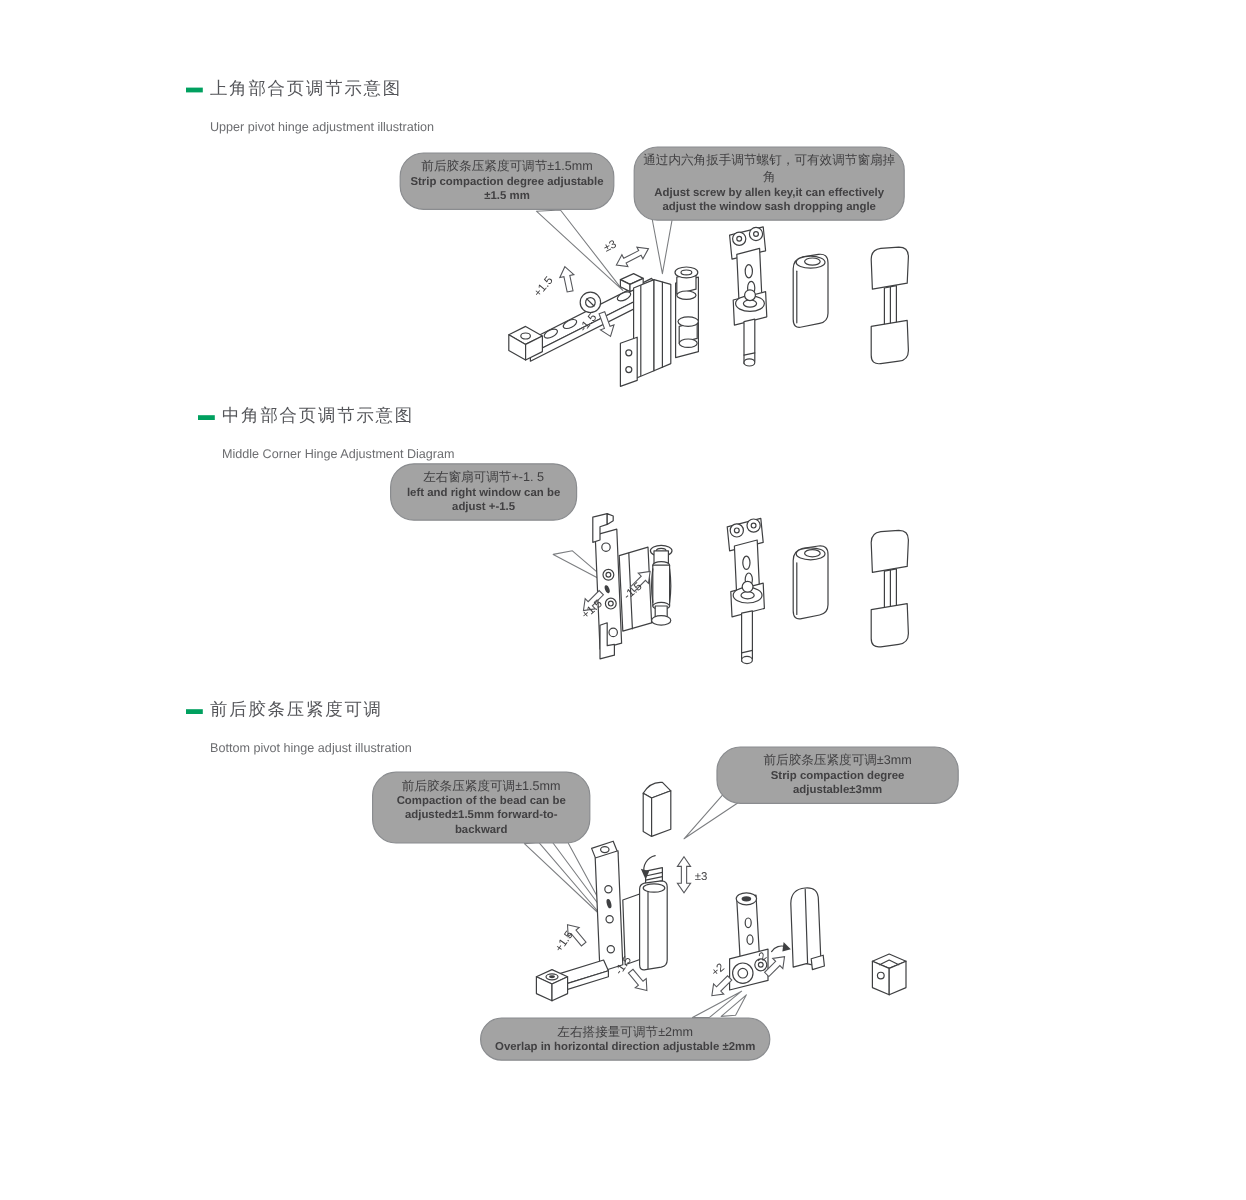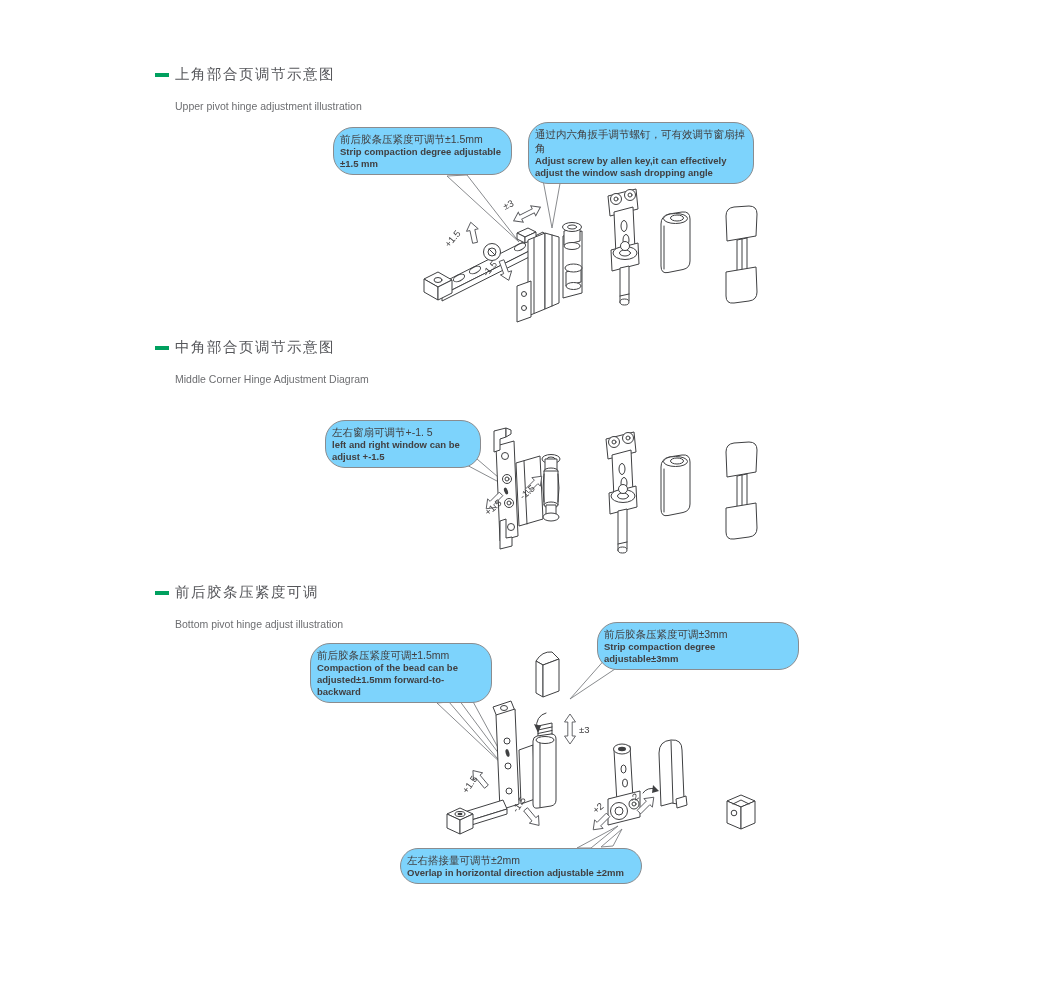--- a/index.html
+++ b/index.html
@@ -2,22 +2,22 @@
 <html><head>
 <meta charset="utf-8">
 <style>
   html,body{margin:0;padding:0;background:#fff;}
   .page{position:relative;width:1038px;height:1000px;background:#fff;overflow:hidden;
         font-family:"Liberation Sans", sans-serif;color:#414042;}
   .sec-header{position:absolute;display:flex;align-items:flex-start;gap:6px;z-index:2;}
   .dash{display:block;width:14px;height:4px;background:#00a05f;margin-top:7px;}
   .t-zh{font-size:14.5px;color:#55565a;letter-spacing:1.5px;line-height:1.2;}
   .t-en{font-size:10.5px;color:#6d6e71;margin-top:17px;}
-  .callout{position:absolute;background:#7dd3fc;border:1px solid #8a8c8f;border-radius:20px;
-           padding:4px 6px;z-index:3;}
+  .callout{position:absolute;background:#a3a3a3;border:1px solid #8a8c8f;border-radius:20px;
+           padding:4px 6px;z-index:3;text-align:center;}
   .c-zh{font-size:10.5px;line-height:1.35;color:#414042;}
   .c-en{font-size:9.5px;line-height:1.25;color:#414042;font-weight:bold;}
   .dwg{position:absolute;left:0;z-index:1;}
   .ln{fill:none;stroke:#3f4042;stroke-width:1;stroke-linejoin:round;stroke-linecap:round;}
   .fw{fill:#ffffff;stroke:#3f4042;stroke-width:1;stroke-linejoin:round;}
   .fd{fill:#3f4042;stroke:none;}
   .arr{fill:#ffffff;stroke:#55565a;stroke-width:0.9;}
   .ldr{fill:#ffffff;stroke:#7c7e81;stroke-width:0.9;stroke-linejoin:round;}
   svg text{font-family:"Liberation Sans", sans-serif;}
   .ann{font-size:9.5px;fill:#414042;}
@@ -125,29 +125,29 @@
     </g>
 
     <use href="#arrDbl" transform="translate(527,214) rotate(63)" class="arr"></use>
     <text class="ann" transform="translate(505,210) rotate(-27)">±3</text>
     <use href="#arrUp" transform="translate(473,233) rotate(-12)" class="arr"></use>
     <text class="ann" transform="translate(449,248) rotate(-50)">+1.5</text>
     <use href="#arrUp" transform="translate(505,270) rotate(160)" class="arr"></use>
     <text class="ann" transform="translate(487,277) rotate(-50)">-1.5</text>
   </svg>
 
-  <div class="sec-header" style="left:155px;top:339px">
+  <div class="sec-header" style="left:165px;top:339px">
     <span class="dash"></span>
     <div>
       <div class="t-zh">中角部合页调节示意图</div>
       <div class="t-en">Middle Corner Hinge Adjustment Diagram</div>
     </div>
   </div>
 
-  <div class="callout" style="left:325px;top:420px;width:142px">
+  <div class="callout" style="left:325px;top:386px;width:142px">
     <div class="c-zh">左右窗扇可调节+-1. 5</div>
     <div class="c-en">left and right window can be adjust +-1.5</div>
   </div>
 
   <svg class="dwg" style="top:375px" width="1038" height="215" viewBox="0 375 1038 215">
     <path class="ldr" d="M461,462 L512,489 L477,459 Z"></path>
 
     <g>
       <path class="fw" d="M496,446 L514,441 L518,536 L500,541 Z"></path>
       <path class="fw" d="M494,452 L494,431 L506,428 L506,437 L500,439 L500,450 Z"></path>

